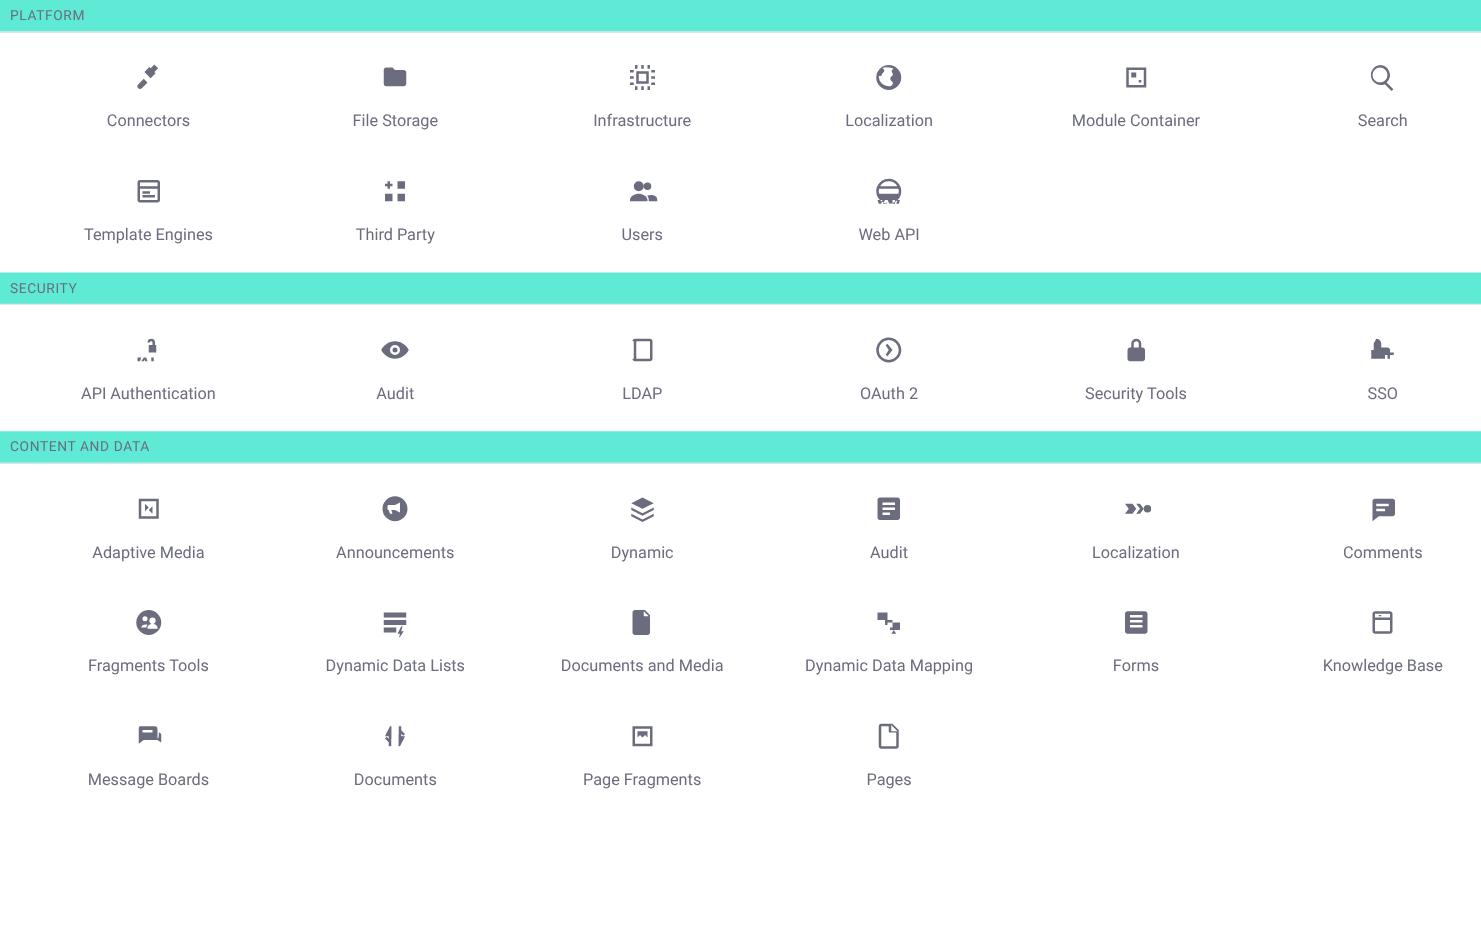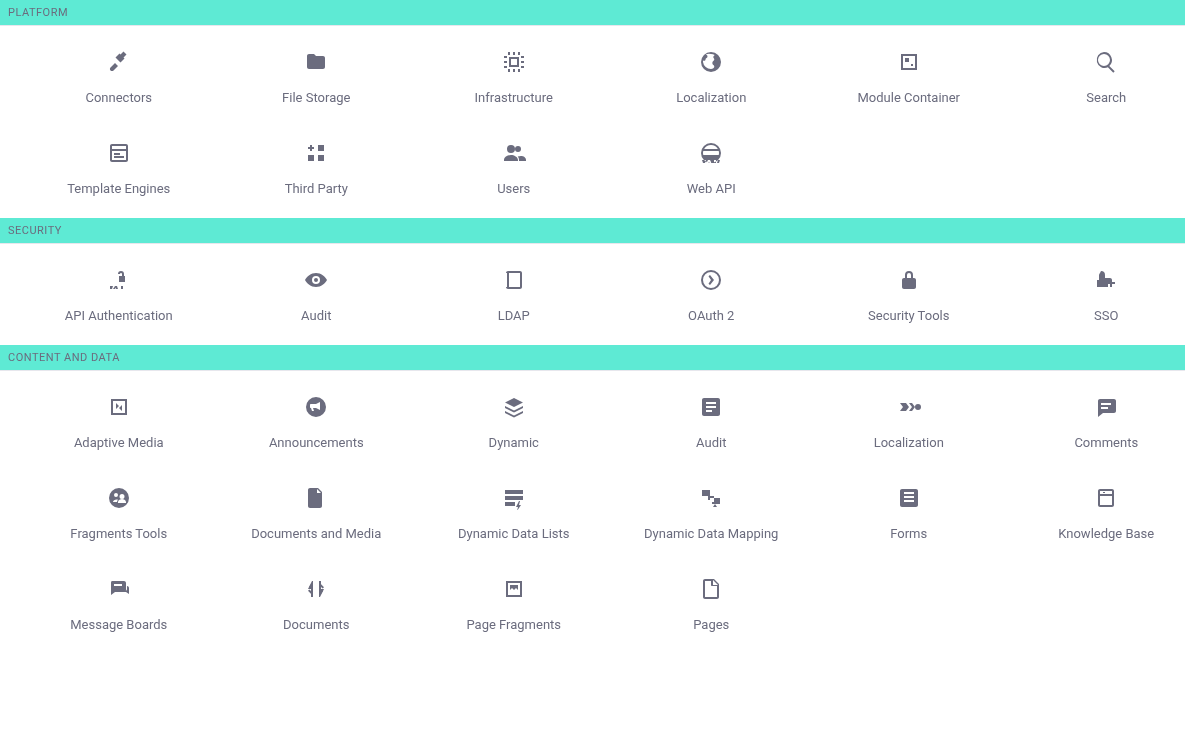--- a/index.html
+++ b/index.html
@@ -355,32 +355,32 @@
         <div class="tile-icon">
           <svg>
             <use href="#community-icon"></use>
           </svg>
         </div>
         <div class="tile-label">Fragments Tools</div>
       </div>
       <div class="tile">
         <div class="tile-icon">
           <svg>
+            <use href="#grid-bolt-icon"></use>
+          </svg>
+        </div>
+        <div class="tile-label">Dynamic Data Lists</div>
+      </div>
+      <div class="tile">
+        <div class="tile-icon">
+          <svg>
             <use href="#documents-icon"></use>
           </svg>
         </div>
         <div class="tile-label">Documents and Media</div>
-      </div>
-      <div class="tile">
-        <div class="tile-icon">
-          <svg>
-            <use href="#grid-bolt-icon"></use>
-          </svg>
-        </div>
-        <div class="tile-label">Dynamic Data Lists</div>
       </div>
       <div class="tile">
         <div class="tile-icon">
           <svg>
             <use href="#mapping-icon"></use>
           </svg>
         </div>
         <div class="tile-label">Dynamic Data Mapping</div>
       </div>
       <div class="tile">

